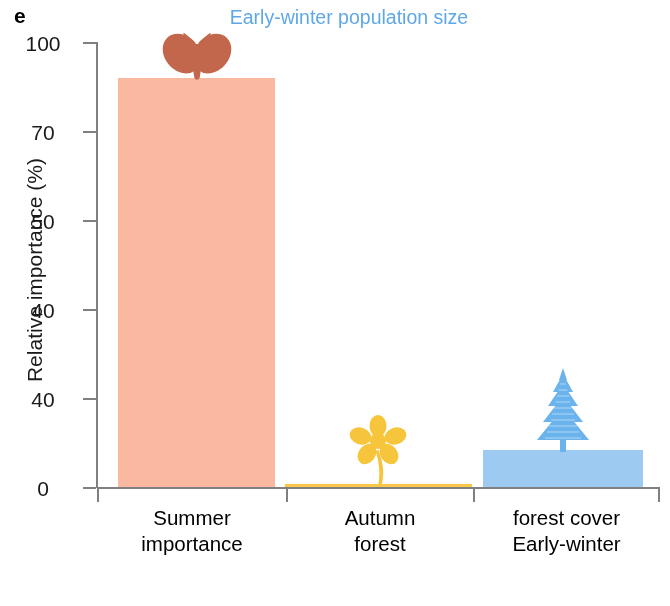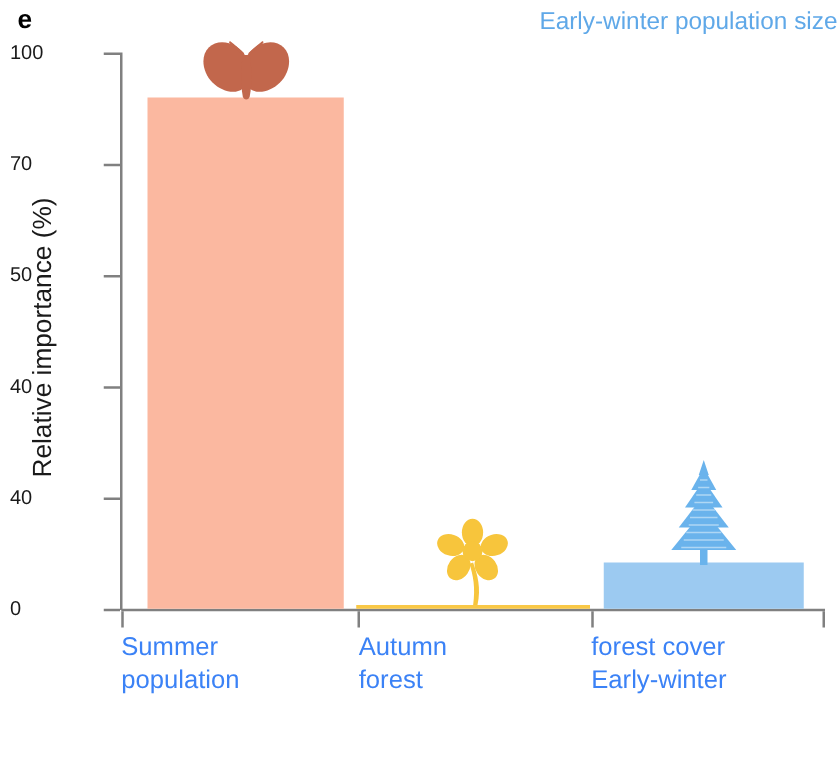--- a/index.html
+++ b/index.html
@@ -28,21 +28,21 @@
     color: #000000;
     line-height: 1;
   }
 
   
   #chart-title {
     position: absolute;
     left: 0;
     right: 0;
     top: 6px;
-    text-align: right;
+    text-align: center;
     font-size: 19.5px;
     color: #5FA8E8;
     letter-spacing: 0px;
     padding-left: 28px;
   }
 
   
   
   #plot {
     position: absolute;
@@ -74,22 +74,22 @@
     position: absolute;
     left: 83px;
     width: 13px;
     height: 2px;
     background: #808080;
   }
   .y-tick-label {
     position: absolute;
     right: 0;
     width: 70px;
-    text-align: left;
-    font-size: 16px;
+    text-align: center;
+    font-size: 21px;
     color: #1a1a1a;
     transform: translateY(-50%);
     line-height: 1;
   }
   .y-tick-label-wrap {
     position: absolute;
     left: 0;
     width: 78px;
     height: 0;
   }
@@ -124,22 +124,23 @@
 
   
   .icon-holder {
     position: absolute;
   }
 
   
   .x-cat-label {
     position: absolute;
     top: 505px;
+    text-align: center;
     font-size: 20.5px;
-    color: #3b82f6;
+    color: #000000;
     line-height: 1.28;
   }
   .x-cat-label span {
     display: block;
   }
 </style>
 </head>
 <body>
 
 <div id="figure">
@@ -231,21 +232,21 @@
         <g stroke="#BBDDF6" stroke-width="1.1" opacity="0.85">
           <path d="M13 70 H49 M15 64 H47 M17 58 H45 M19 52 H43 M20 46 H42 M22 40 H40 M23.5 34 H38.5 M25 28 H37 M26.5 22 H35.5 M28 16 H34"></path>
         </g>
       </svg>
     </div>
 
   </div>
 
   <div class="x-cat-label" style="left:97px; width:190px;">
     <span>Summer</span>
-    <span>population</span>
+    <span>importance</span>
   </div>
 
   <div class="x-cat-label" style="left:287px; width:186px;">
     <span>Autumn</span>
     <span>forest</span>
   </div>
 
   <div class="x-cat-label" style="left:473px; width:187px;">
     <span>forest cover</span>
     <span>Early-winter</span>

